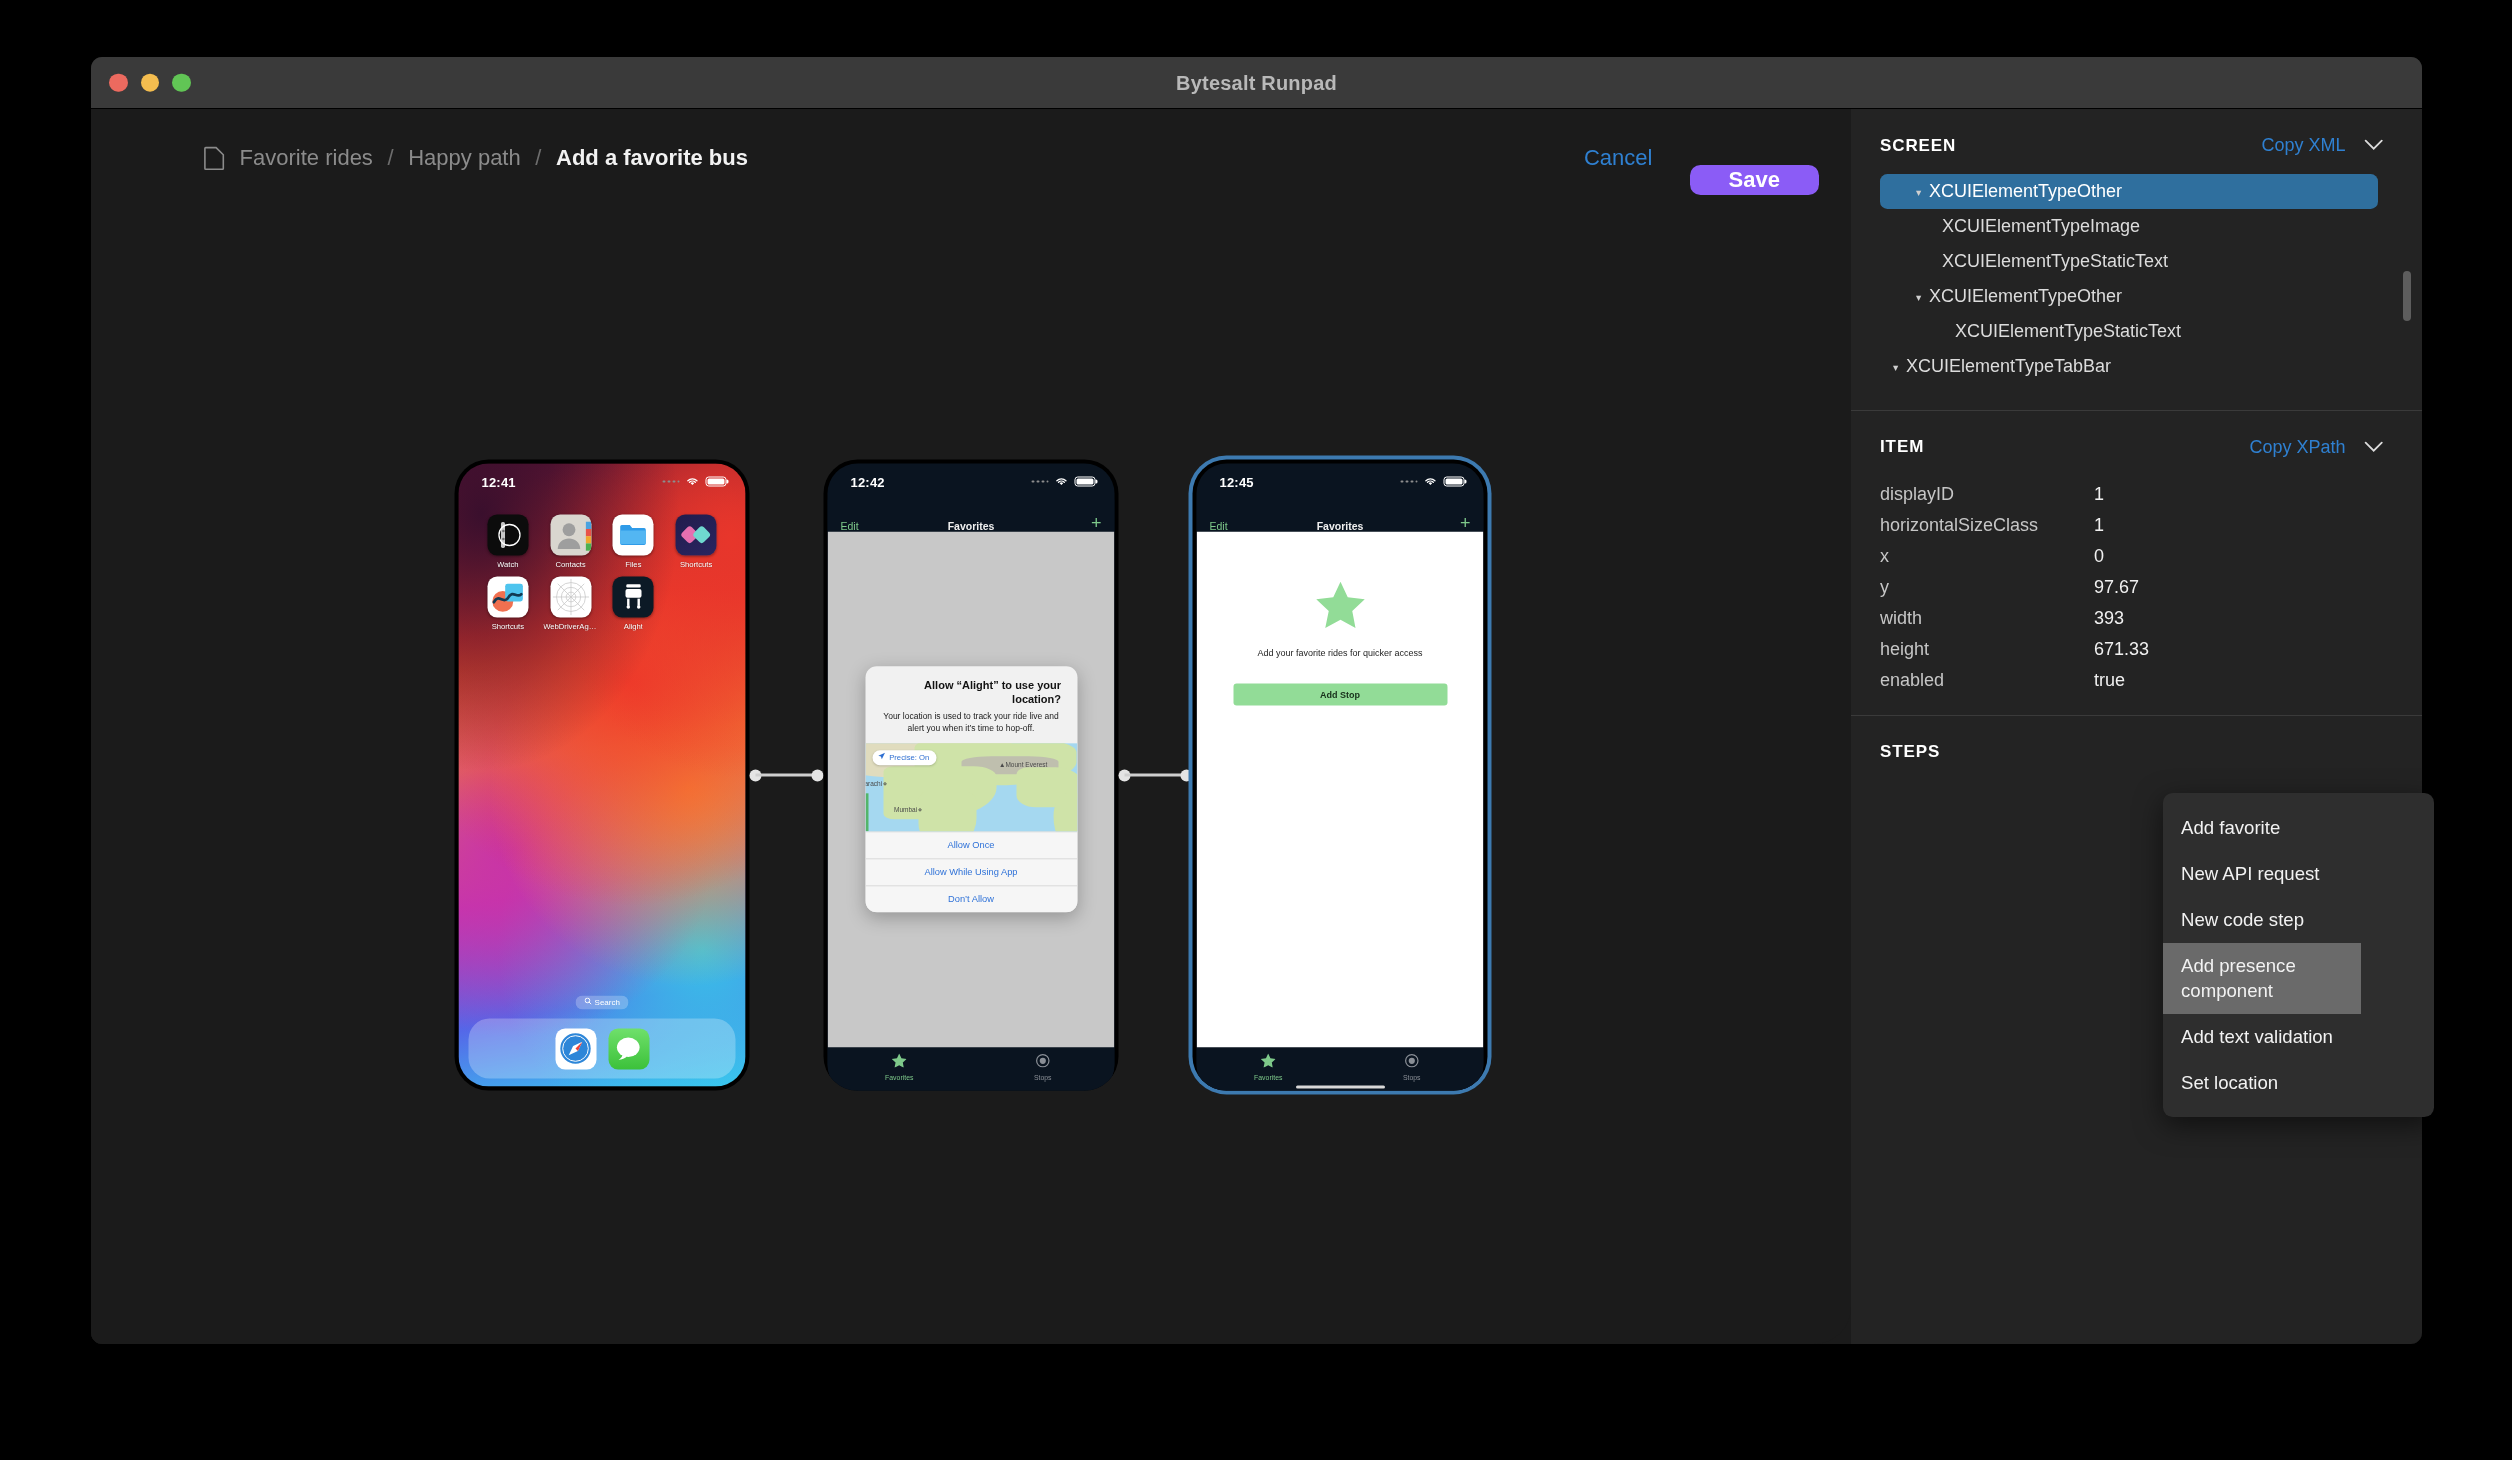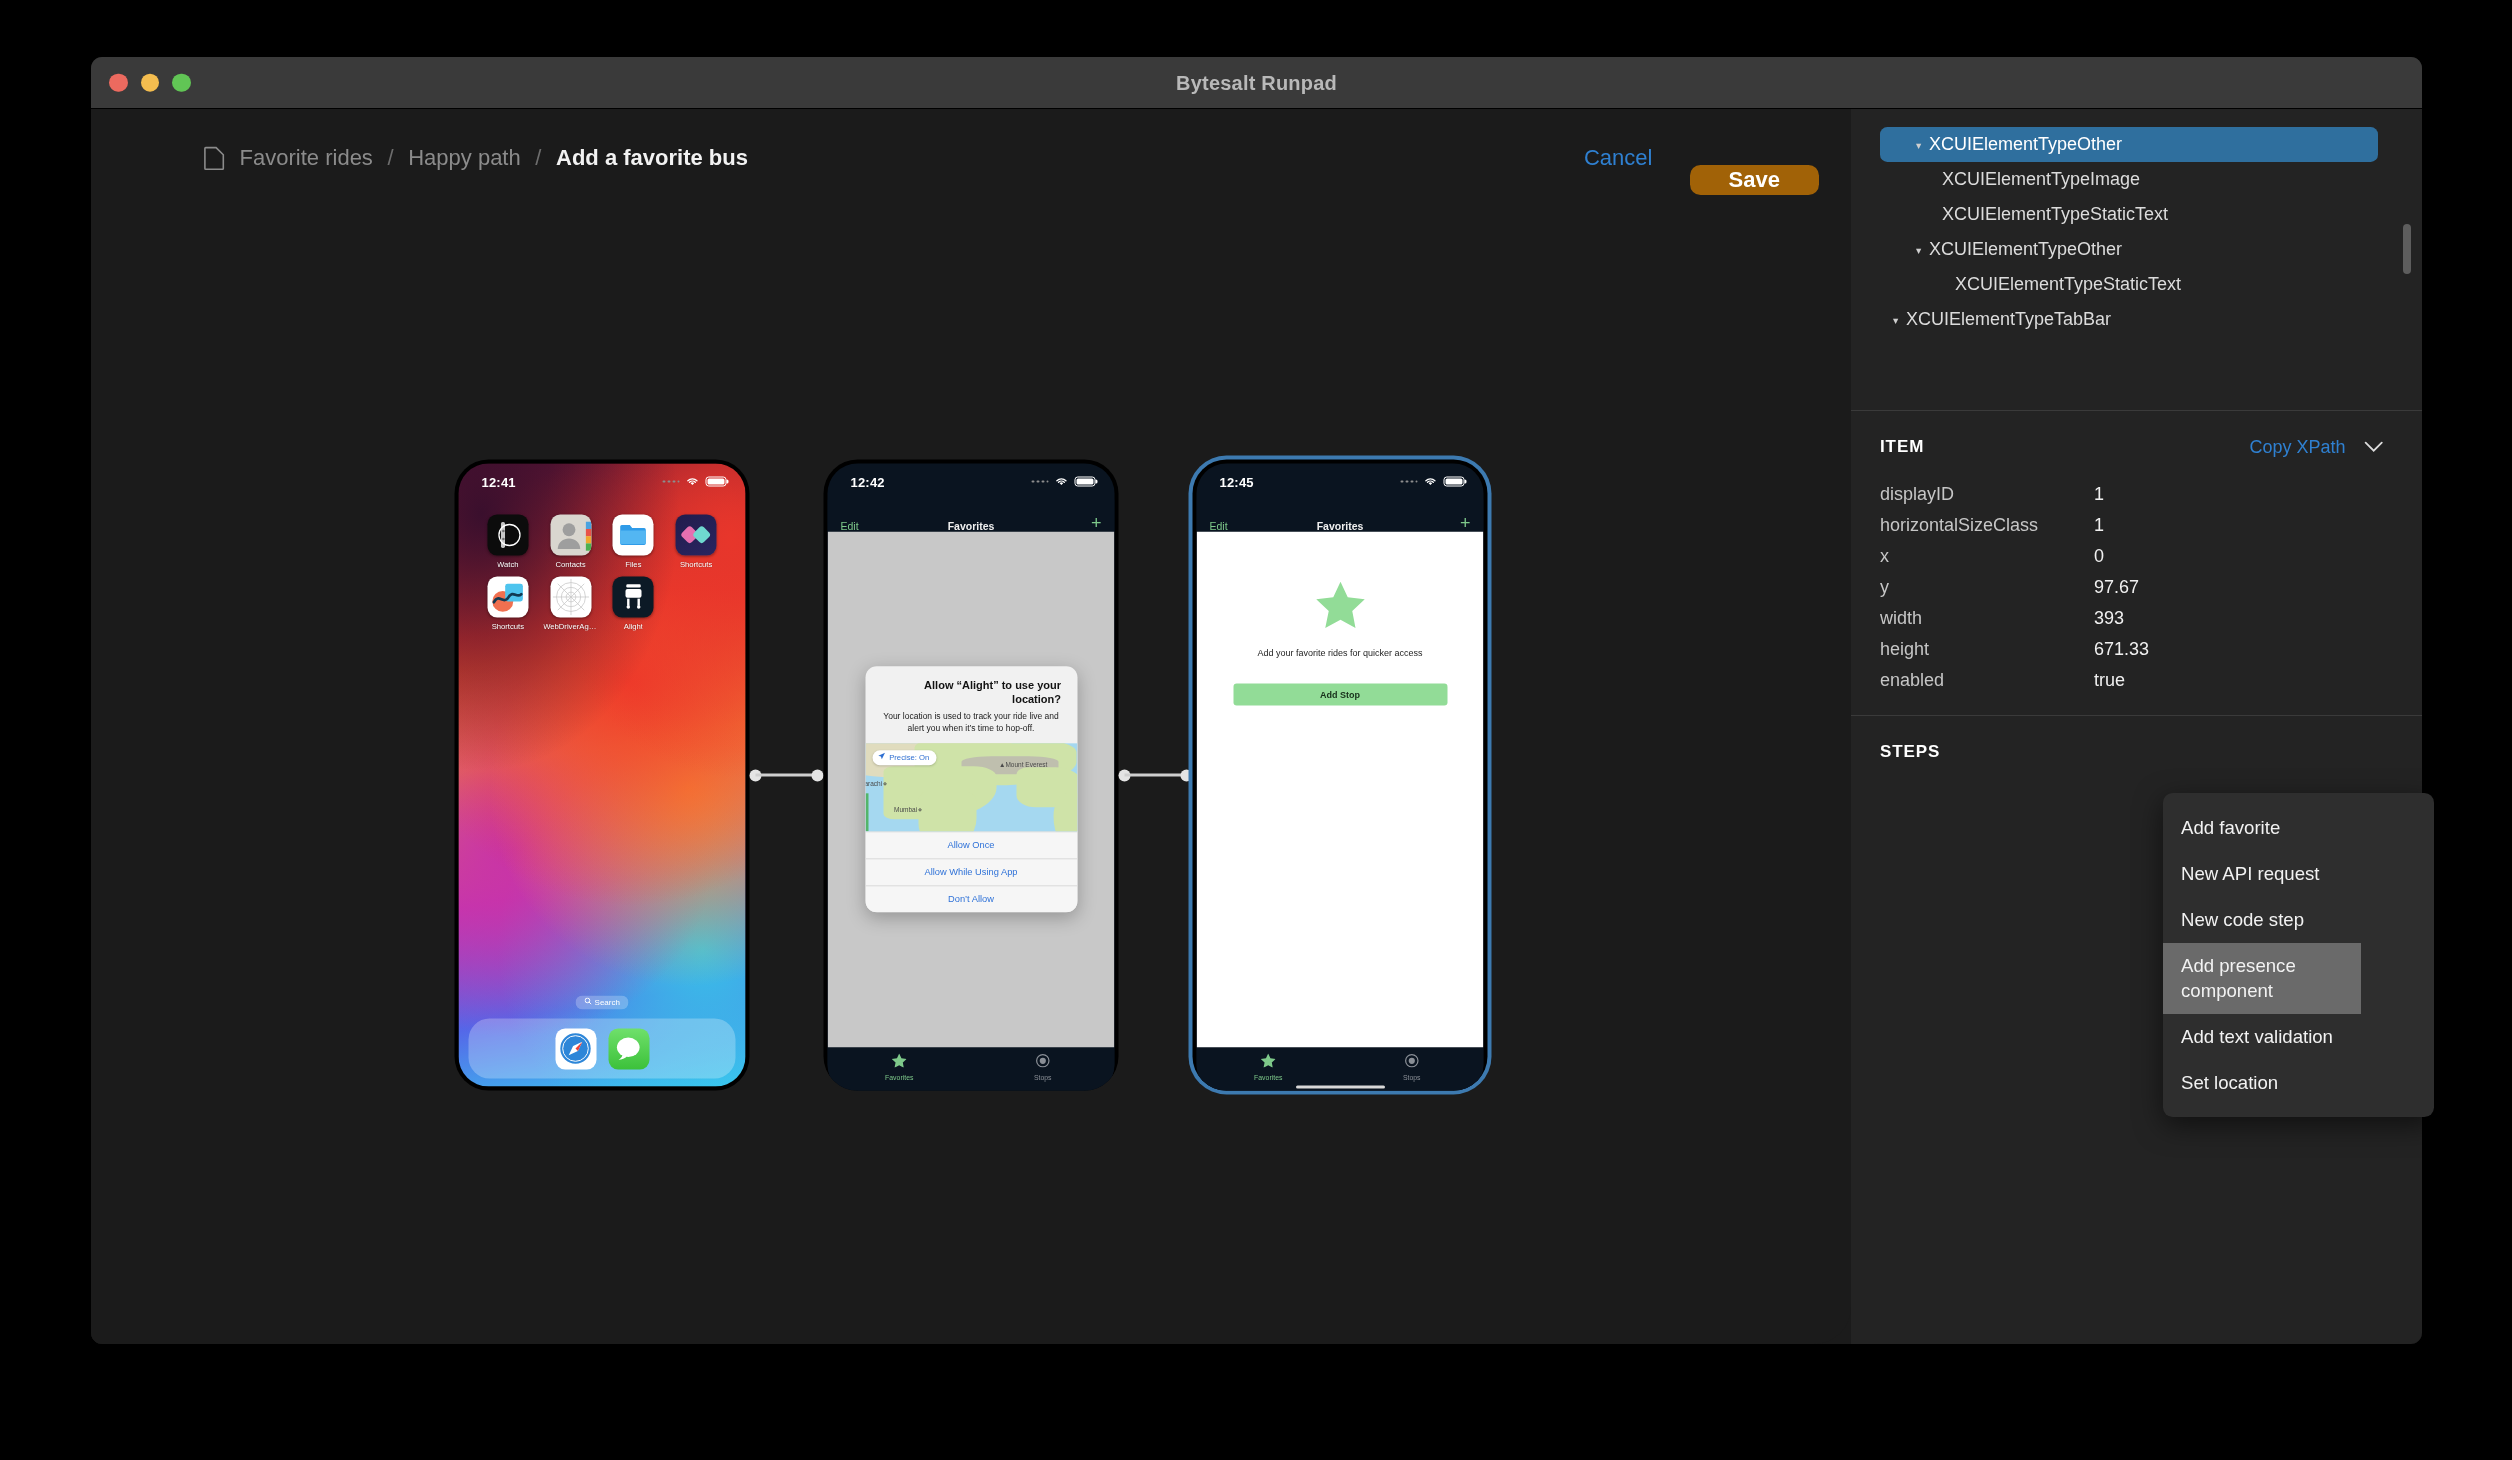--- a/index.html
+++ b/index.html
@@ -86,21 +86,21 @@
   }
   #cancel-btn {
     background: none; border: none;
     color: #2f80d1;
     font-size: 22px;
     font-family: inherit;
     cursor: pointer;
     padding: 6.5px 3.2px;
   }
   #save-btn {
-    background: #a16207;
+    background: #8b5cf6;
     border: none;
     color: #fff;
     font-size: 22px;
     font-weight: bold;
     font-family: inherit;
     border-radius: 10.5px;
     padding: 2px 39px;
     cursor: pointer;
     margin-top: 45px;
   }
@@ -871,20 +871,31 @@
             </div>
           </div>
 
         </div>
       </div>
     </div>
 
     <div id="sidebar">
 
       <div class="panel" id="screen-panel">
+        <div class="panel-head">
+          <span class="panel-title">SCREEN</span>
+          <span class="panel-actions">
+            <span class="panel-action">Copy XML</span>
+            <span class="chev">
+              <svg width="19.4" height="11.3" viewBox="0 0 24 14">
+                  <path d="M2 2l10 10L22 2" fill="none" stroke="#dcdcdc" stroke-width="2.2" stroke-linecap="round"></path>
+                </svg>
+            </span>
+          </span>
+        </div>
         <div id="tree">
           <div class="tree-row selected" style="padding-left:36px;">
             <span class="tw">▾</span>
             <span>XCUIElementTypeOther</span>
           </div>
           <div class="tree-row" style="padding-left:49px;">
             <span class="tw empty">▾</span>
             <span>XCUIElementTypeImage</span>
           </div>
           <div class="tree-row" style="padding-left:49px;">

